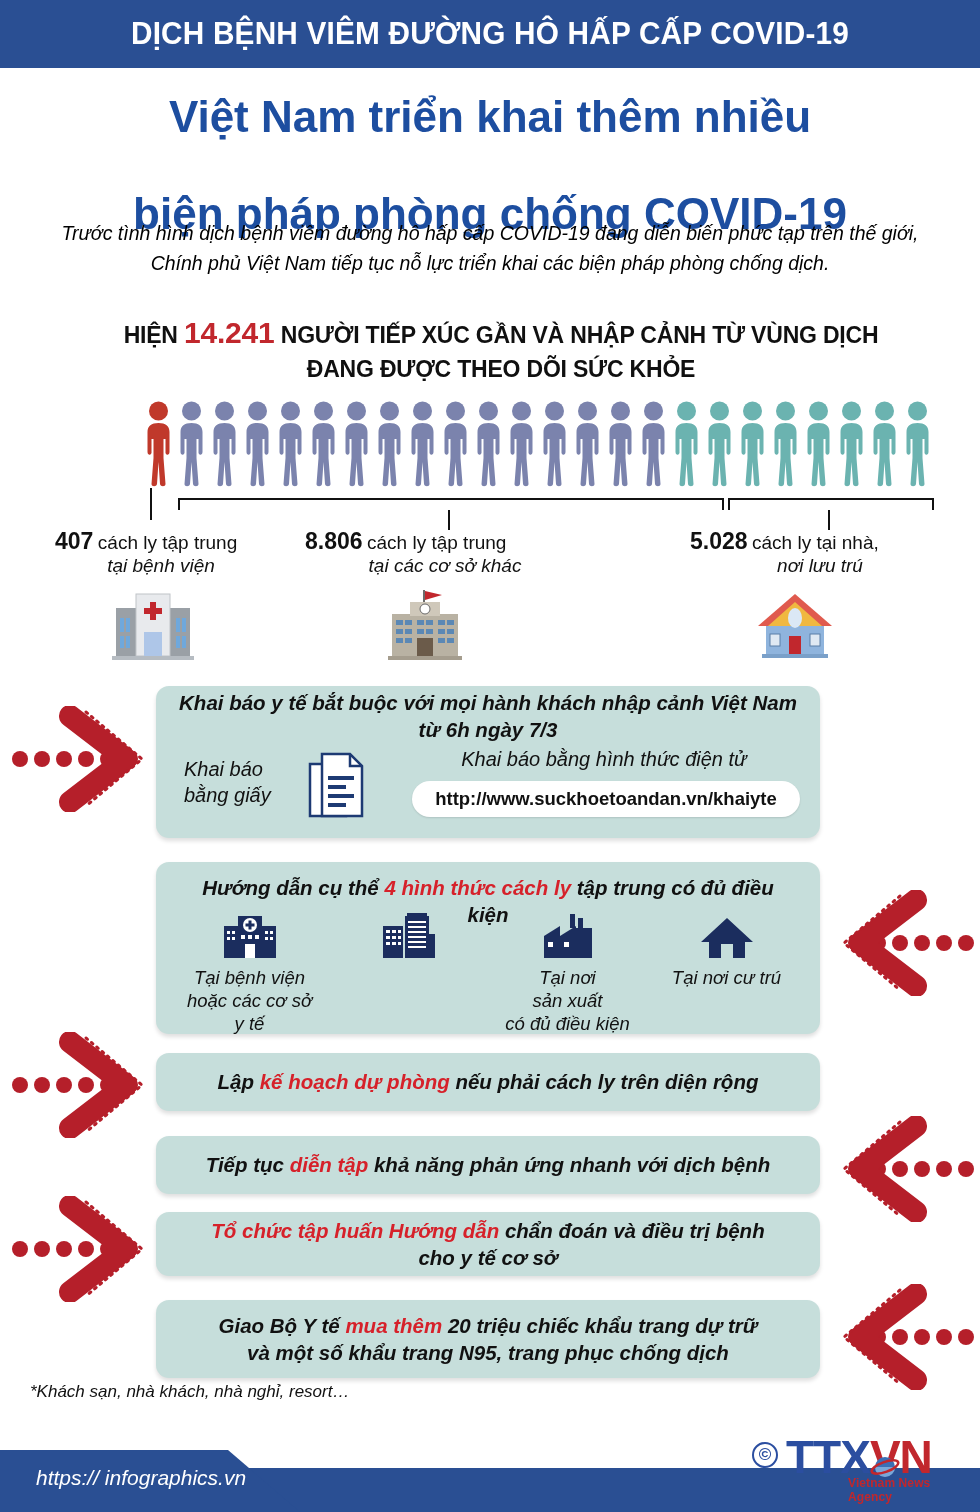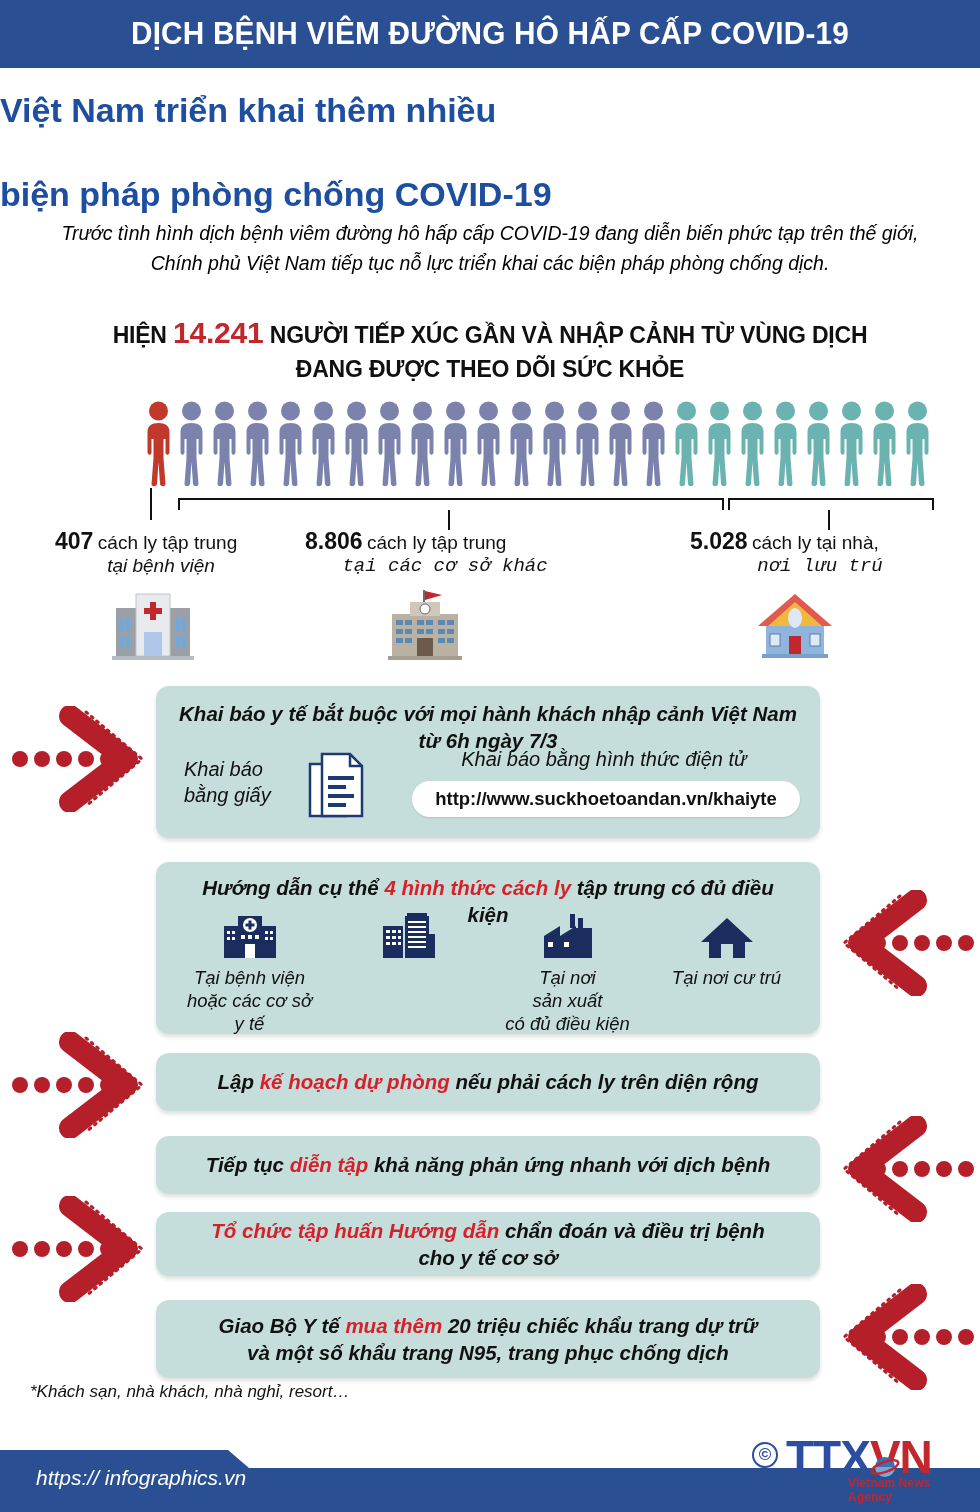--- a/index.html
+++ b/index.html
@@ -16,34 +16,34 @@
     position:absolute; left:0; top:0; width:980px; height:68px;
     background:#2a4f93;
     display:flex; align-items:center; justify-content:center;
   }
   .topbar-title {
     color:#ffffff; font-size:31px; font-weight:bold; letter-spacing:.2px;
     white-space:nowrap; transform: scaleX(0.96);
   }
 
   .headline {
-    position:absolute; left:0; top:88px; width:980px; 
-    color:#1d4ea0; font-weight:bold; font-size:34px; line-height:1.32;
+    position:absolute; left:0; top:88px; width:980px; text-align:center;
+    color:#1d4ea0; font-weight:bold; font-size:44px; line-height:1.32;
   }
   .headline .l2 { display:block;margin-top:39px; }
 
   .lede {
     position:absolute; left:48px; top:218px; width:884px; text-align:center;
     color:#000000; font-style:italic; font-size:19.5px; line-height:1.55;
     font-family:"Liberation Sans","DejaVu Sans",sans-serif;
   }
 
   
   .stat-head {
-    position:absolute; left:60px; top:313px; width:860px; text-align:center;
+    position:absolute; left:71px; top:313px; width:860px; text-align:center;
     font-weight:bold; font-size:23px; color:#101010; line-height:1.35;
     letter-spacing:-0.2px;
   }
   .stat-head .big { color:#c1272d; font-size:30px; }
   .stat-head .l2 { display:block; }
 
   
   .people {
     position:absolute; left:142px; top:398px; width:800px; height:92px;
     display:flex; align-items:flex-end; gap:0px;
@@ -60,41 +60,41 @@
 
   
   .stats { position:absolute; left:40px; top:528px; width:910px; height:60px; }
   .stat { position:absolute; color:#111; }
   .stat .num { font-weight:bold; font-size:23px; font-style:normal; }
   .stat .txt { font-size:19px; }
   .stat .line2 { display:block; font-style:italic; font-size:19px; }
   .stat1 { left:15px; top:0; width:250px; }
   .stat2 { left:265px; top:0; width:280px; }
   .stat3 { left:650px; top:0; width:260px; }
-  .stat2 .line2, .stat3 .line2 { text-align:center;font-family:Liberation Mono, monospace; }
+  .stat2 .line2, .stat3 .line2 { text-align:center; }
   .stat1 .line2 { text-align:center; padding-right:38px; }
 
   
   .bldgs { position:absolute; left:0; top:588px; width:980px; height:78px; }
   .bldg { position:absolute; width:86px; height:74px; }
   .b1 { left:110px; } .b2 { left:382px; } .b3 { left:752px; }
 
   
   .card {
     position:absolute; background:#c6dedb; border-radius:13px;
     box-shadow:0 3px 4px rgba(0,0,0,0.13);
   }
   .card .line {
     font-style:italic; font-weight:bold; color:#111; text-align:center;
     font-size:20.5px; line-height:1.34;
   }
   .red { color:#d6212a; }
 
   
-  #card1 { left:156px; top:686px; width:664px; height:152px; padding:14px 18px 0; }
+  #card1 { left:156px; top:686px; width:664px; height:152px; padding:3px 18px 0; }
   .c1-sub { position:absolute; left:28px; top:70px; width:118px;
             font-style:italic; font-size:20px; color:#111; line-height:1.3; }
   .c1-doc { position:absolute; left:152px; top:66px; width:60px; height:72px; }
   .c1-e   { position:absolute; left:252px; top:62px; width:392px; text-align:center;
             font-style:italic; font-size:20px; color:#111; }
   .url-pill {
     position:absolute; left:256px; top:95px; width:388px; height:36px;
     background:#fff; border-radius:18px; display:flex; align-items:center;
     justify-content:center; font-size:18.5px; color:#111; font-weight:bold;
     box-shadow:0 1px 2px rgba(0,0,0,0.12);

